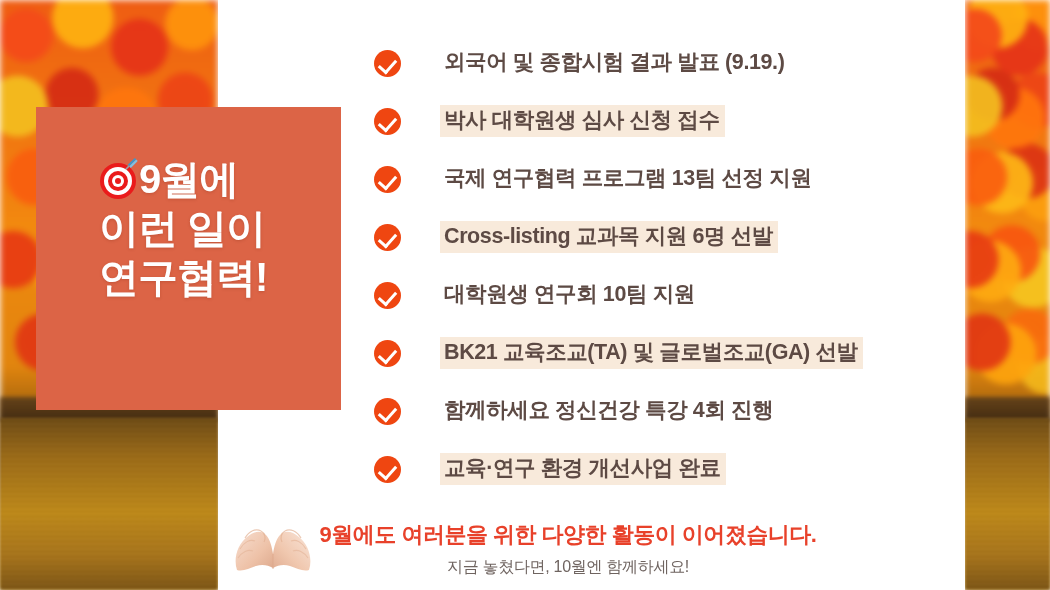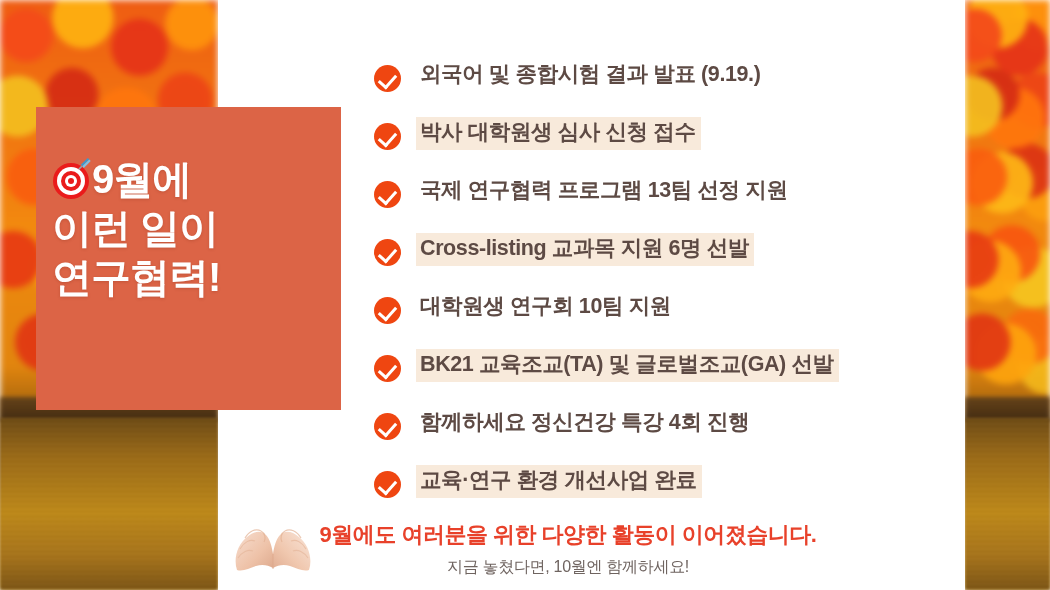--- a/index.html
+++ b/index.html
@@ -92,21 +92,21 @@
     left: 52px;
     top: 155px;
     width: 300px;
     color: #ffffff;
     font-weight: 700;
     font-size: 40px;
     line-height: 1.22;
     letter-spacing: -1px;
     text-shadow: 0 1px 3px rgba(120,40,18,.25);
   }
-  .headline .ln { display: block; white-space: nowrap; }
+  .headline .ln { display: block; white-space: nowrap; margin-left: 47px; }
   .target-icon {
     display: inline-block;
     position: relative;
     width: 38px; height: 38px;
     vertical-align: -7px;
     margin-right: 2px;
   }
   .target-icon .ring {
     position: absolute;
     border-radius: 50%;
@@ -127,22 +127,23 @@
 
   
   .checklist {
     position: absolute;
     left: 374px;
     top: 34px;
     width: 560px;
   }
   .check-row {
     display: flex;
-    align-items: flex-end;
+    align-items: center;
     height: 58px;
+    gap: 24px;
   }
   .check-icon {
     flex: 0 0 auto;
     width: 27px;
     height: 27px;
     border-radius: 50%;
     background: #ef4611;
     position: relative;
     margin-right: 15px;
   }

